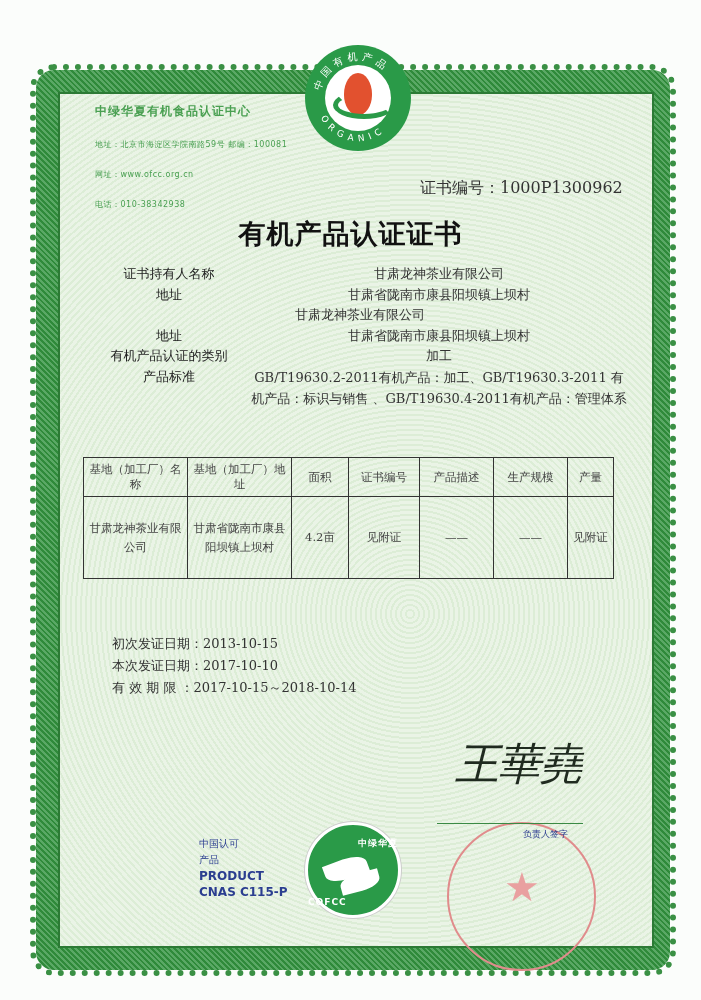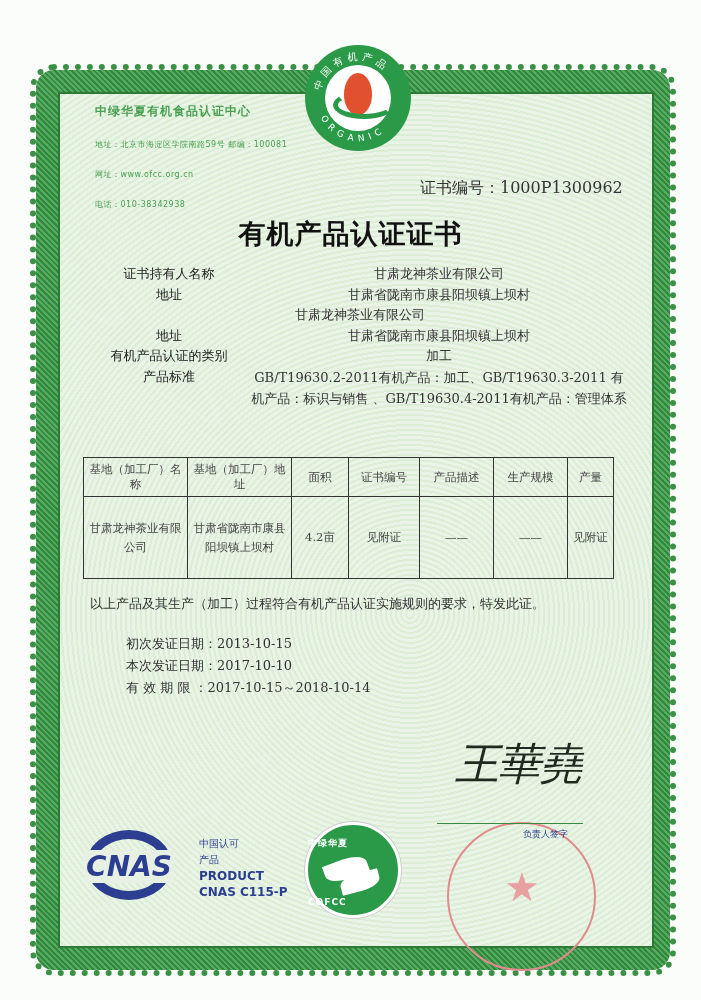--- a/index.html
+++ b/index.html
@@ -25,37 +25,37 @@
     .title{position:absolute;left:0;width:701px;top:216px;text-align:center;font-family:"DejaVu Sans",sans-serif;font-weight:bold;font-size:27px;color:#111;letter-spacing:1px;}
     .info{position:absolute;left:90px;top:264px;width:540px;font-size:13px;color:#333;}
     .info .row{display:flex;line-height:20.5px;text-align:center;}
     .info .lbl{width:158px;flex:none;color:#222;}
     .info .val{flex:1;}
     table.base{position:absolute;left:83px;top:457px;width:531px;border-collapse:collapse;font-size:11.5px;color:#444;}
     table.base th,table.base td{border:1.5px solid #333;text-align:center;font-weight:normal;padding:2px 4px;}
     table.base th{height:34px;}
     table.base td{height:77px;line-height:19px;}
     .statement{position:absolute;left:90px;top:595px;font-size:13px;color:#333;}
-    .dates{position:absolute;left:126px;top:633px;font-size:13px;color:#333;line-height:22px;}
+    .dates{position:absolute;left:112px;top:633px;font-size:13px;color:#333;line-height:22px;}
     .signature{position:absolute;left:455px;top:735px;font-family:"DejaVu Serif",serif;font-style:italic;font-size:44px;color:#1f2a1f;letter-spacing:-2px;}
     .sig-line{position:absolute;left:437px;top:823px;width:146px;border-top:1.5px solid #3a8a44;}
     .sig-label{position:absolute;left:523px;top:828px;font-size:9px;color:#2c3d8f;font-family:"DejaVu Sans",sans-serif;}
     .seal{position:absolute;left:447px;top:822px;width:145px;height:145px;border:2.5px solid #e08c8c;border-radius:50%;}
     .seal .star{position:absolute;left:55px;top:40px;font-size:40px;color:#e9a0a0;}
     .seal-text{position:absolute;left:467px;top:880px;width:120px;text-align:center;font-size:11px;color:#2a9a48;font-family:"DejaVu Sans",sans-serif;font-weight:bold;line-height:19px;letter-spacing:3px;}
     .cnas{position:absolute;left:78px;top:830px;width:102px;height:70px;}
     .cnas .arc{position:absolute;left:8px;top:0;width:86px;height:70px;border-radius:50%;border:9px solid #2b3e90;box-sizing:border-box;}
     .cnas .word{position:absolute;left:0;top:20px;width:102px;text-align:center;font-family:"DejaVu Sans",sans-serif;font-style:italic;font-weight:bold;font-size:28px;color:#2b3e90;background:transparent;text-shadow:0 0 0 #fff;}
     .cnas .word span{background:#e7f1e3;padding:0 2px;}
     .cnas-text{position:absolute;left:199px;top:836px;font-family:"DejaVu Sans",sans-serif;color:#2b3e90;font-size:10px;line-height:16px;}
     .cnas-text .b{font-weight:bold;font-size:12px;}
     .cofcc{position:absolute;left:305px;top:822px;width:90px;height:90px;border-radius:50%;background:#2a9a48;border:3px solid #fff;box-shadow:0 0 0 1px #ccc;}
     .cofcc .leaf1{position:absolute;left:16px;top:34px;width:44px;height:20px;background:#fff;border-radius:0 50% 0 50%;transform:rotate(-20deg);}
     .cofcc .leaf2{position:absolute;left:32px;top:48px;width:40px;height:18px;background:#fff;border-radius:50% 0 50% 0;transform:rotate(-15deg);}
-    .cofcc .top{position:absolute;top:12px;width:100%;text-align:left;color:#fff;font-size:9px;font-family:"DejaVu Sans",sans-serif;font-weight:bold;letter-spacing:1px;}
+    .cofcc .top{position:absolute;top:12px;width:100%;text-align:right;color:#fff;font-size:9px;font-family:"DejaVu Sans",sans-serif;font-weight:bold;letter-spacing:1px;}
     .cofcc .bot{position:absolute;bottom:8px;width:100%;text-align:left;color:#fff;font-size:9px;font-family:"DejaVu Sans",sans-serif;font-weight:bold;letter-spacing:1px;}
   </style>
 </head>
 <body>
 
 <div class="paper">
   <div class="border-outer"></div>
   <div class="border-inner"></div>
 
   <div class="header-org">
@@ -127,40 +127,35 @@
         <td>甘肃省陇南市康县阳坝镇上坝村</td>
         <td>4.2亩</td>
         <td>见附证</td>
         <td>——</td>
         <td>——</td>
         <td>见附证</td>
       </tr>
     </tbody>
   </table>
 
-  <div class="statement">以上产品及其生产（加工）过程符合有机产品认证实施规则的要求，特发此证。</div>
 
   <div class="dates">
     <div><span>初次发证日期：</span><span>2013-10-15</span></div>
     <div><span>本次发证日期：</span><span>2017-10-10</span></div>
     <div><span>有 效 期 限 ：</span><span>2017-10-15～2018-10-14</span></div>
   </div>
 
   <div class="seal">
     <div class="star">★</div>
   </div>
 
   <div class="signature">王華堯</div>
   <div class="sig-line"></div>
   <div class="sig-label">负责人签字</div>
 
-  <div class="cnas">
-    <div class="arc"></div>
-    <div class="word"><span>CNAS</span></div>
-  </div>
   <div class="cnas-text">
     <div>中国认可</div>
     <div>产品</div>
     <div class="b">PRODUCT</div>
     <div class="b">CNAS C115-P</div>
   </div>
 
   <div class="cofcc">
     <div class="top">中绿华夏</div>
     <div class="leaf1"></div>

